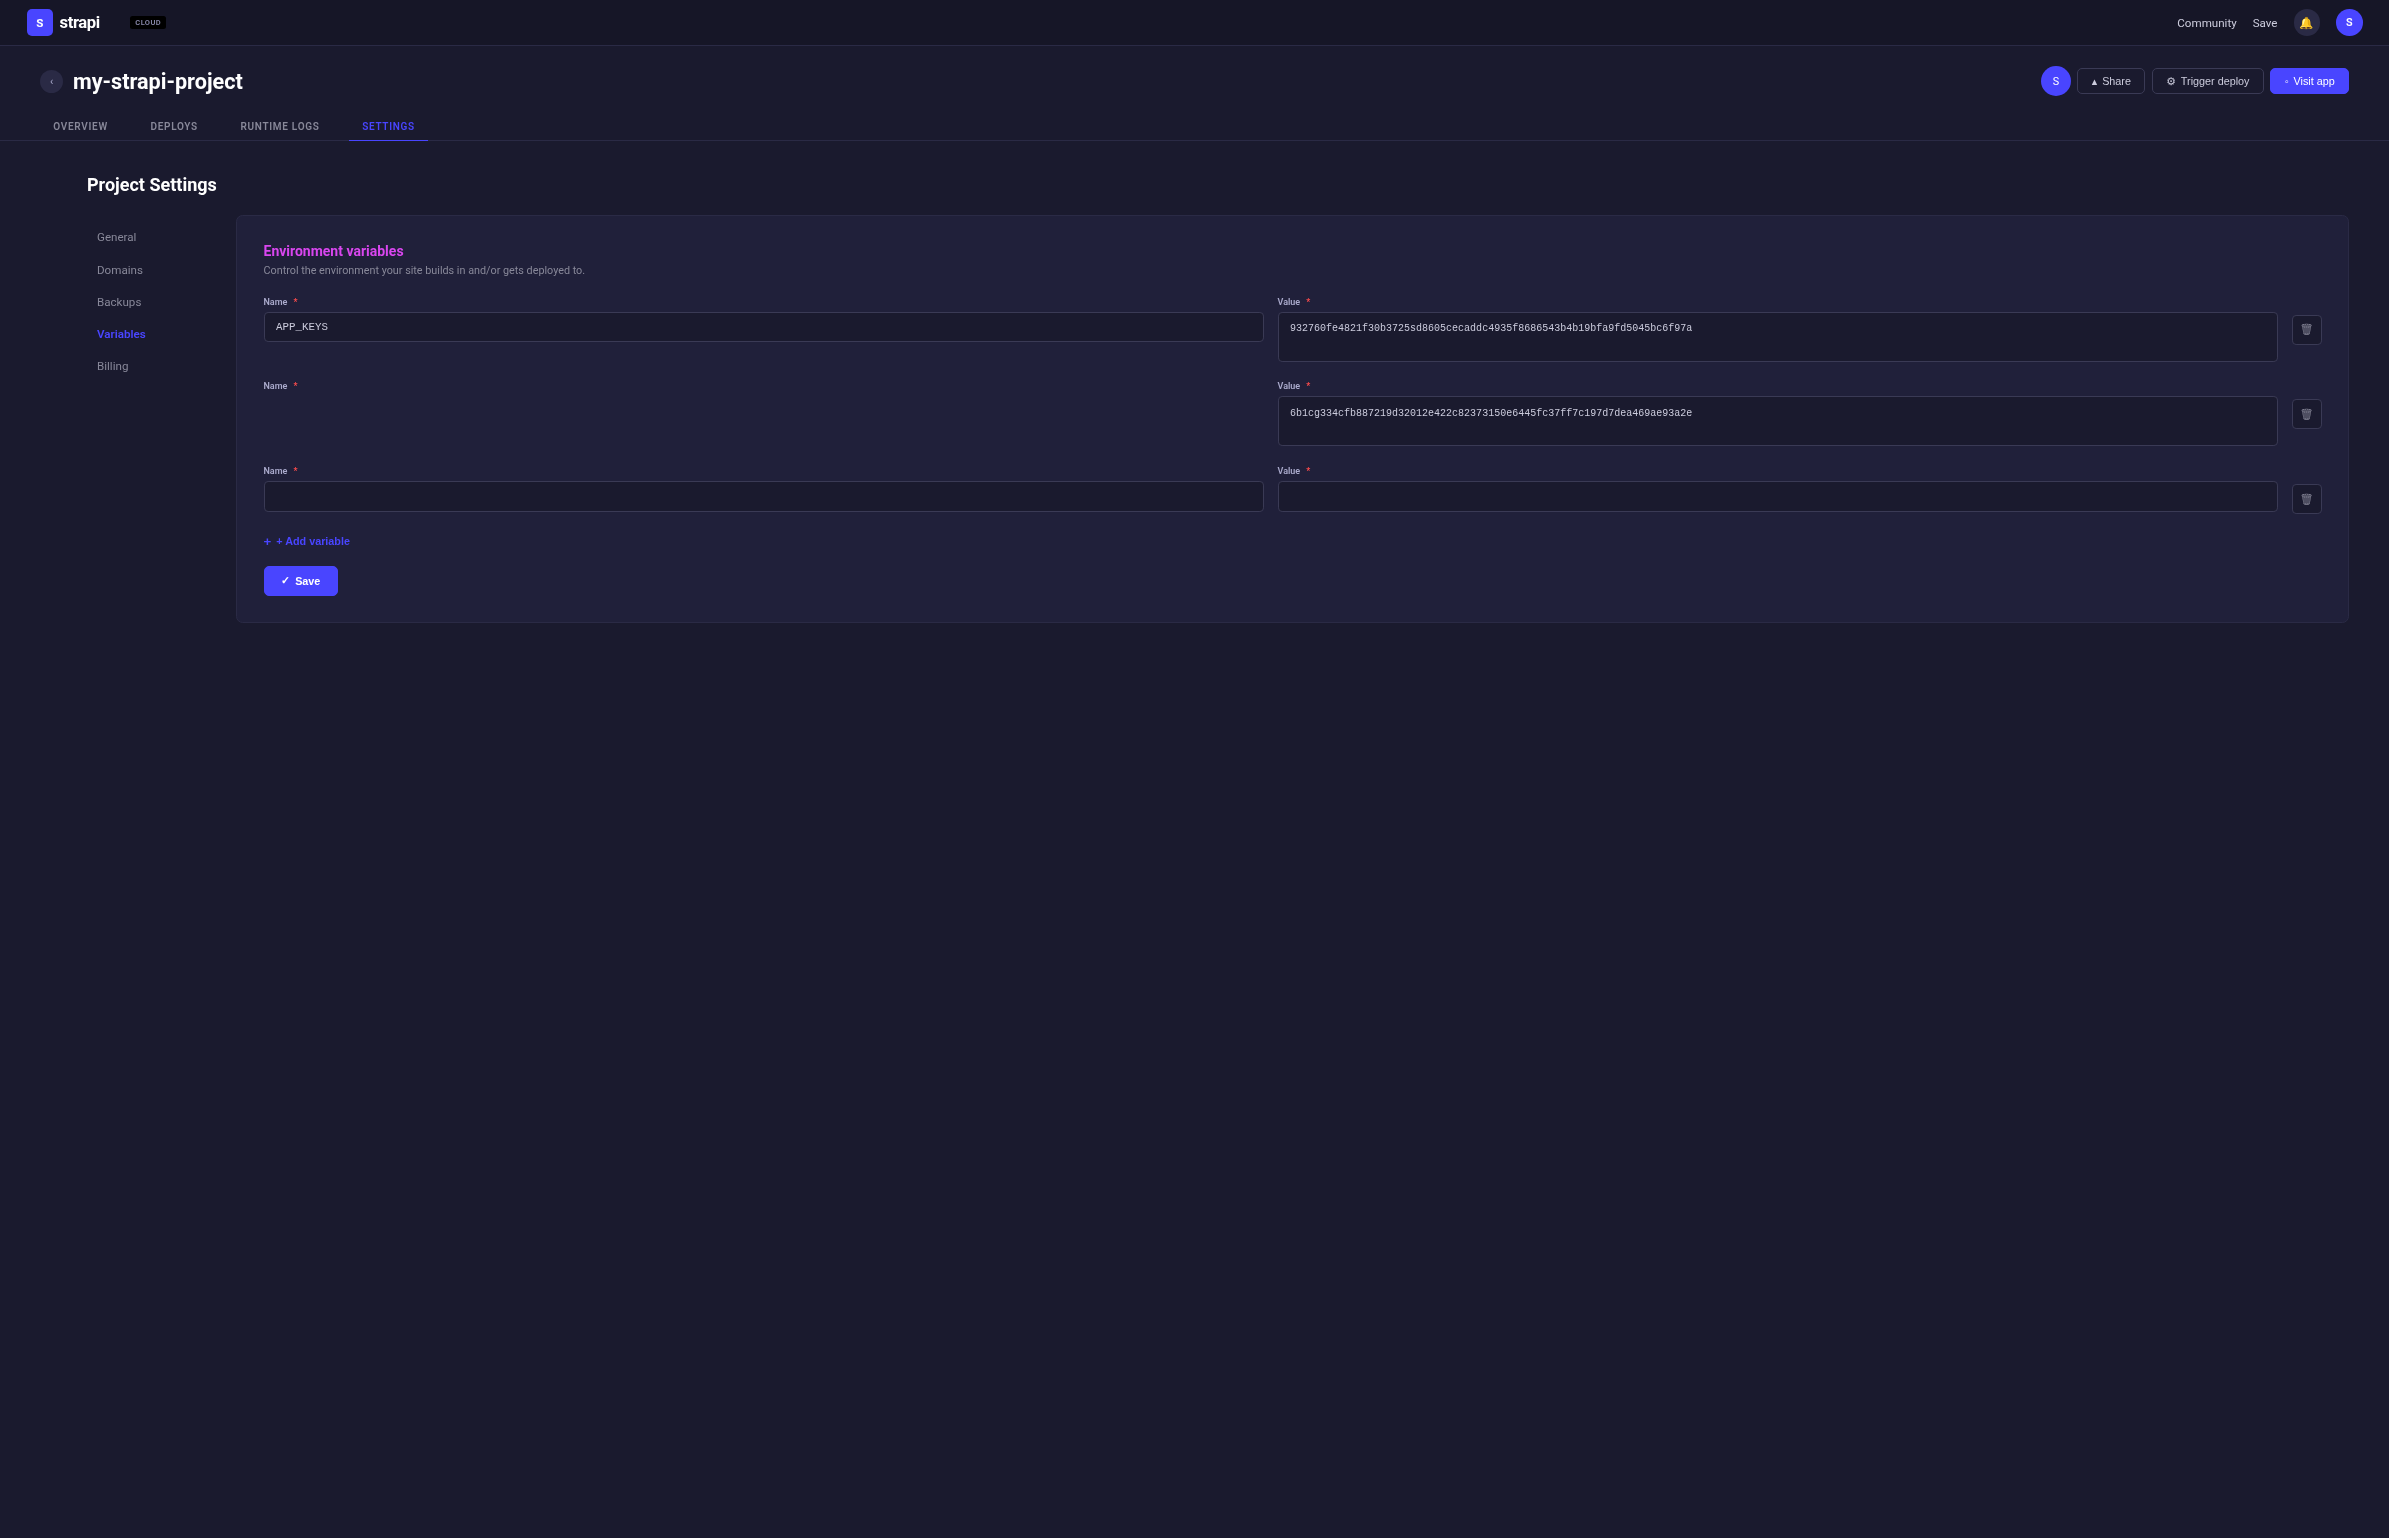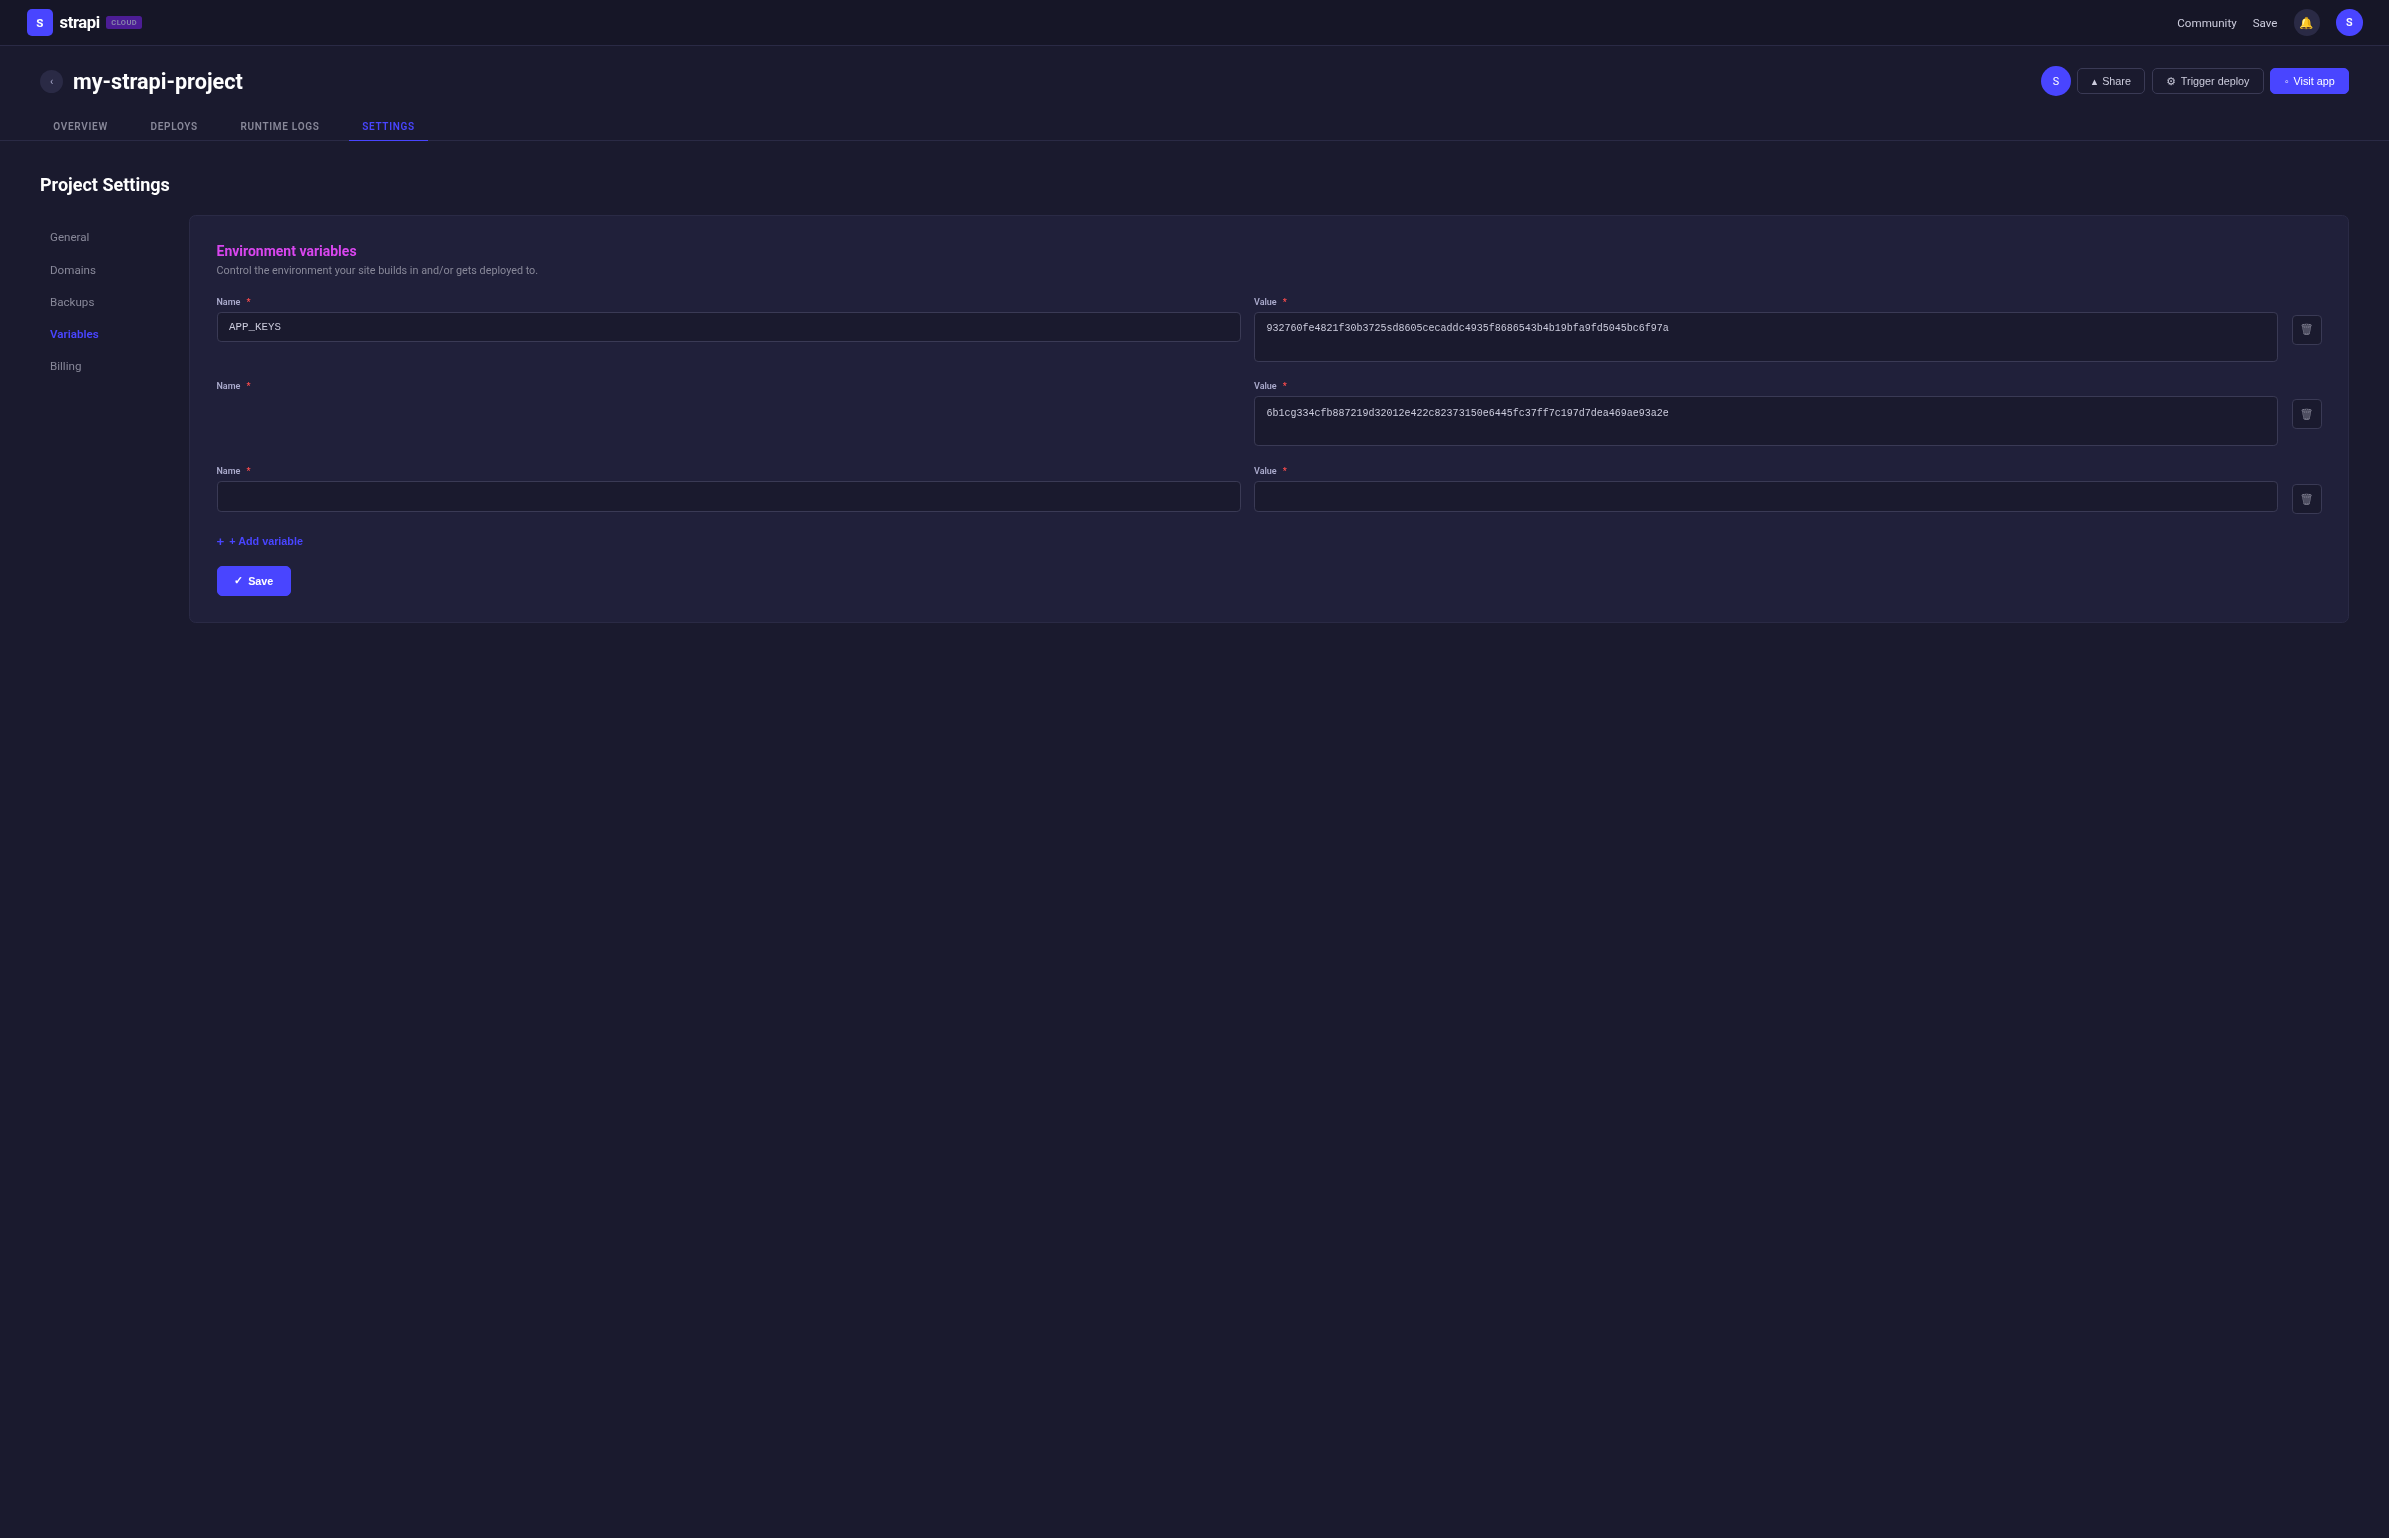--- a/index.html
+++ b/index.html
@@ -40,28 +40,29 @@
       color: white;
       font-weight: bold;
     }
     .logo-text {
       font-size: 16.6px;
       font-weight: 700;
       color: #ffffff;
       letter-spacing: -0.4px;
     }
     .logo-badge {
-      background: #4c1d95;
+      background: #000000;
       color: #8888aa;
       font-size: 7.5px;
       font-weight: 600;
       padding: 1.7px 5px;
       border-radius: 2.5px;
       text-transform: uppercase;
       letter-spacing: 0.4px;
+      margin-left: 24px;
     }
     .navbar-right {
       display: flex;
       align-items: center;
       gap: 16px;
     }
     .navbar-link {
       color: #ccccdd;
       font-size: 11.6px;
       text-decoration: none;
@@ -192,20 +193,21 @@
     .tab.active {
       color: #4945ff;
       border-bottom-color: #4945ff;
     }
 
     
     .page-body {
       padding: 33px 40px;
       background: #1a1a2e;
       min-height: calc(100vh - 46px - 100px);
+      margin-left: 47px;
     }
     .page-section-title {
       font-size: 18px;
       font-weight: 700;
       color: #ffffff;
       margin-bottom: 20px;
     }
 
     .settings-layout {
       display: flex;

